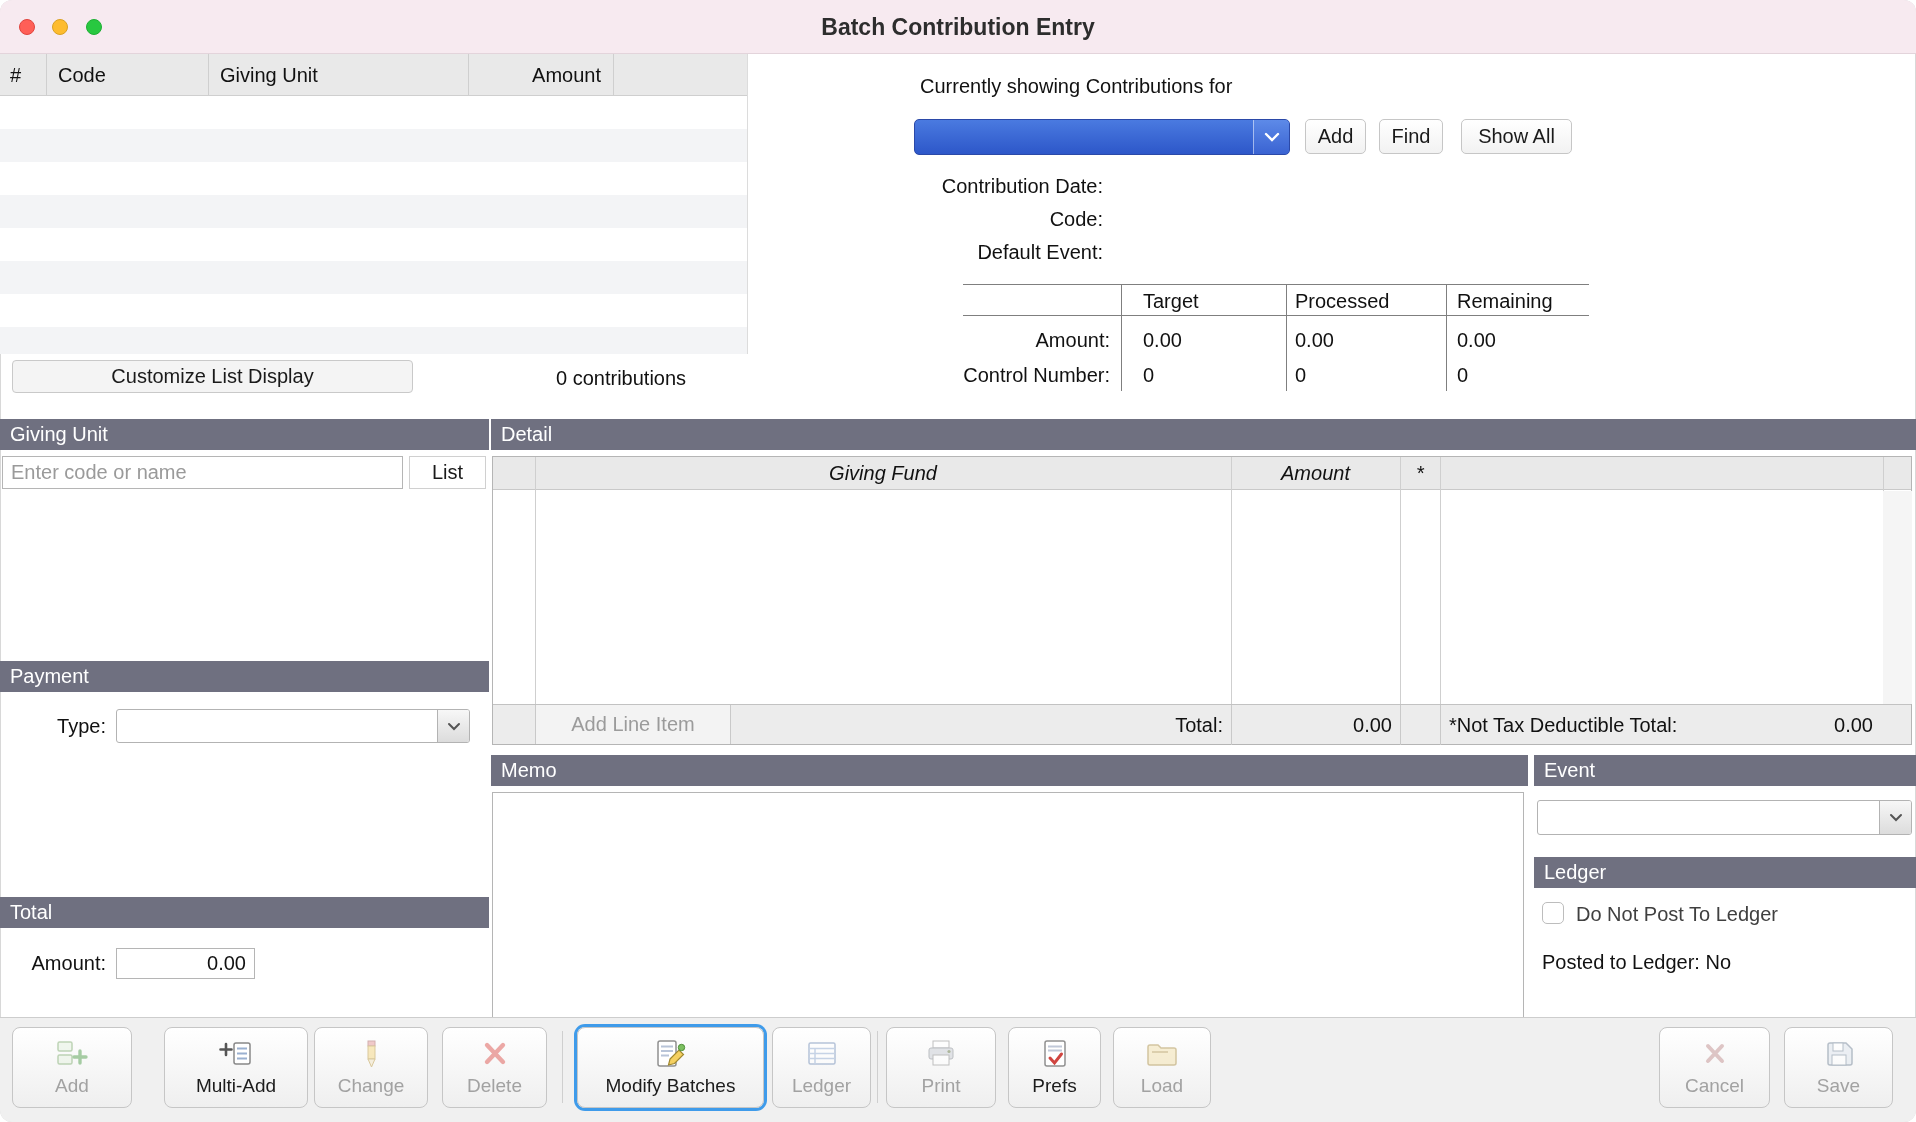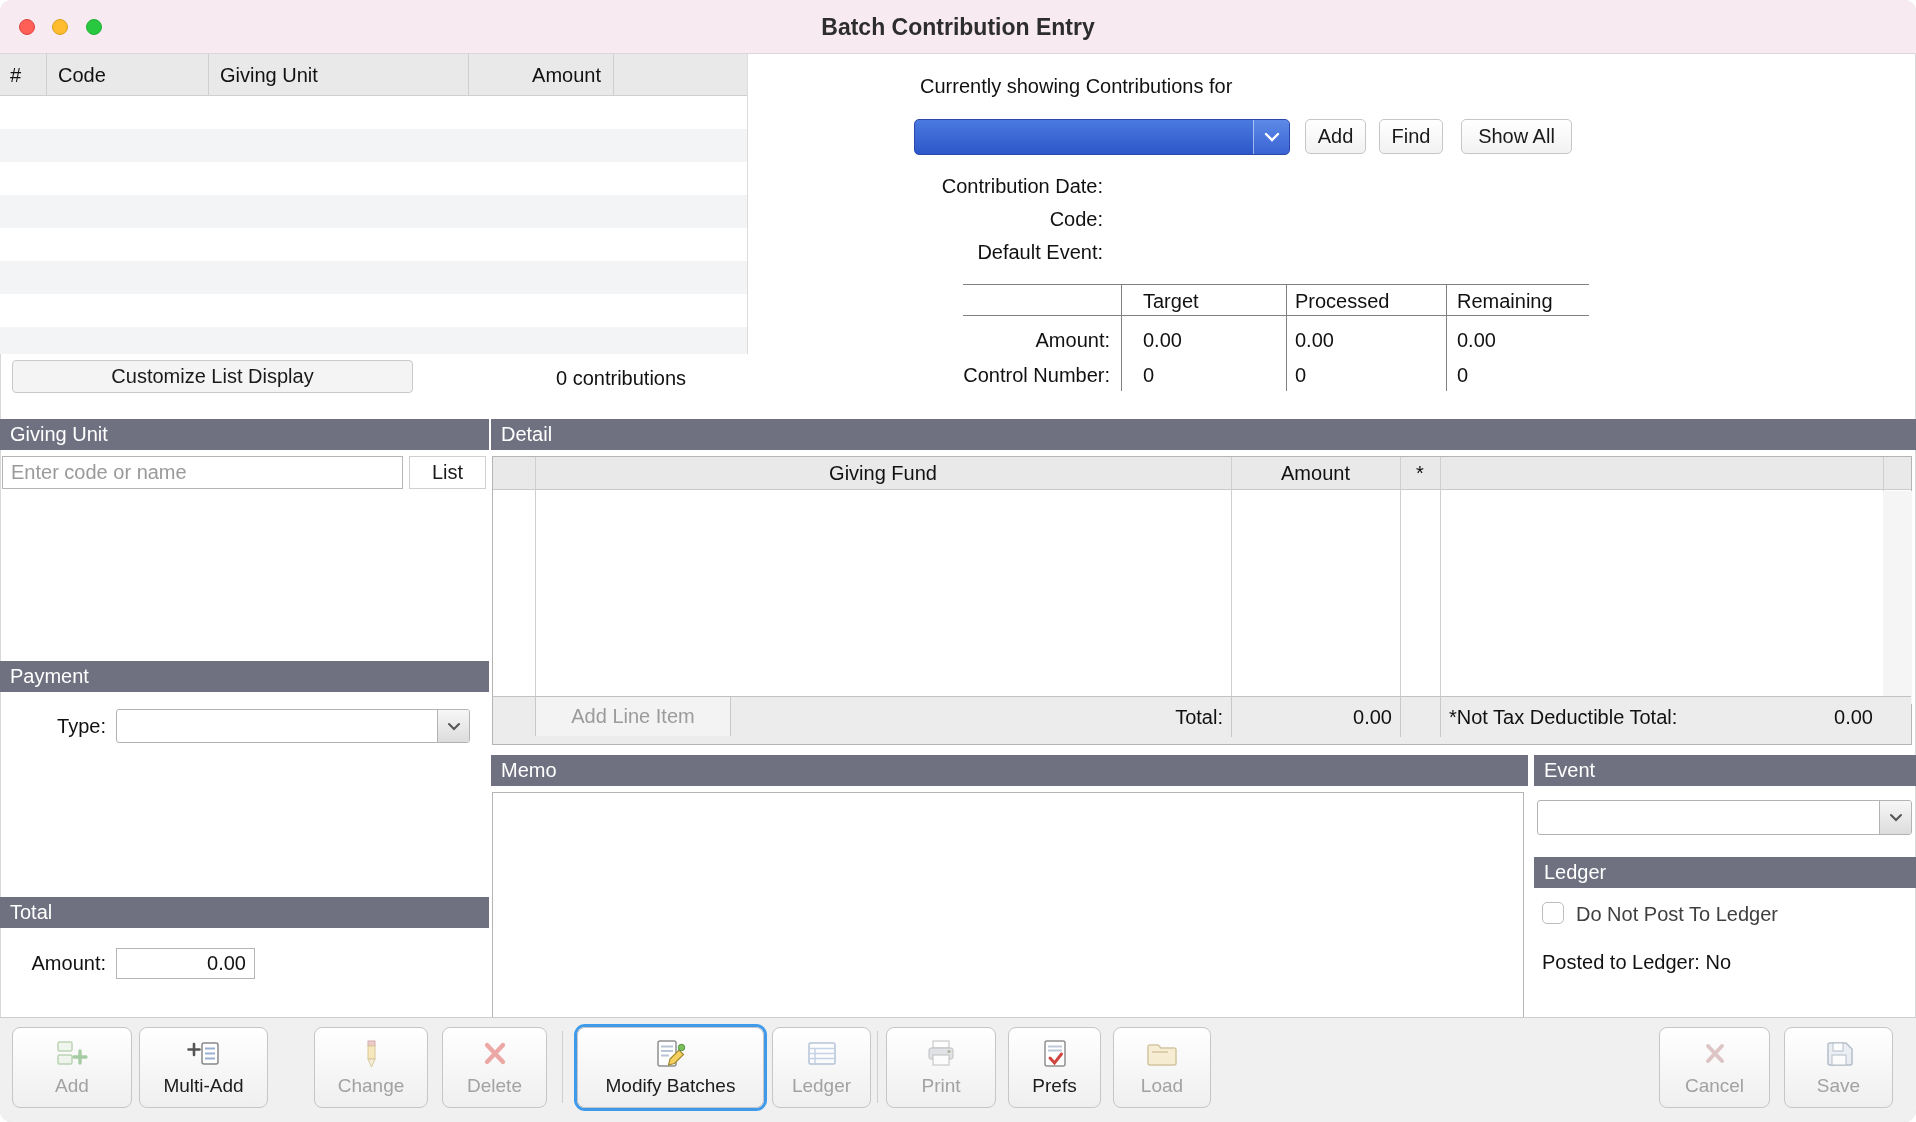--- a/index.html
+++ b/index.html
@@ -58,23 +58,23 @@
   .ginput{position:absolute;border:1px solid #b5b5b5;font-size:20px;font-family:inherit;padding:0 8px;color:#111;}
   .ginput::placeholder{color:#9a9a9a;}
   .listbtn{position:absolute;background:#ffffff;border:1px solid #d0d0d0;font-size:20px;color:#1a1a1a;font-family:inherit;}
 
   
   .amtinput{position:absolute;border:1px solid #b5b5b5;font-size:20px;font-family:inherit;text-align:right;padding:0 8px;color:#111;}
 
   
   .dtable{position:absolute;left:492px;top:456px;width:1420px;height:289px;border:1px solid #b5b5b5;background:#fff;}
   .dthead{position:absolute;left:0;top:0;right:0;height:33px;background:#e9e9e9;border-bottom:1px solid #c9c9c9;}
-  .dth{position:absolute;top:0;height:31px;line-height:33px;text-align:center;font-size:20px;color:#111;}
+  .dth{position:absolute;top:0;height:31px;line-height:33px;text-align:center;font-size:20px;color:#111;font-style:italic;}
   .dsep{position:absolute;top:0;width:1px;height:247px;background:#cfcfcf;}
-  .dtfoot{position:absolute;left:0;bottom:0;right:0;height:48px;background:#ececec;border-top:1px solid #c2c2c2;}
+  .dtfoot{position:absolute;left:0;bottom:0;right:0;height:40px;background:#ececec;border-top:1px solid #c2c2c2;}
   .fsep{position:absolute;top:0;width:1px;height:40px;background:#c9c9c9;}
   .flbl{position:absolute;top:0;height:40px;line-height:40px;font-size:20px;color:#111;white-space:nowrap;}
   .addline{position:absolute;left:42px;top:0;width:196px;height:39px;background:#f3f3f3;border:0;border-left:1px solid #c9c9c9;
            border-right:1px solid #c9c9c9;color:#9b9b9b;font-size:20px;font-family:inherit;}
   .scrollstrip{position:absolute;left:1390px;top:34px;width:29px;height:213px;background:#f5f5f5;}
 
   .memoarea{position:absolute;left:492px;top:792px;width:1032px;height:241px;border:1px solid #b5b5b5;resize:none;
             font-family:inherit;font-size:20px;padding:6px;color:#111;}
 
   .checkbox{position:absolute;width:22px;height:22px;border:1.5px solid #bdbdbd;border-radius:5px;background:#fff;}
@@ -225,21 +225,21 @@
       <span>
         <svg width="36" height="32" viewBox="0 0 36 32">
           <rect x="4" y="4" width="14" height="9" rx="1.5" fill="#e7f2e2" stroke="#8cb47e" stroke-width="1.5"></rect>
           <rect x="4" y="17" width="14" height="9" rx="1.5" fill="#e7f2e2" stroke="#8cb47e" stroke-width="1.5"></rect>
           <path d="M26 13v12M20 19h12" stroke="#63a85e" stroke-width="3.4" stroke-linecap="round"></path>
         </svg>
       </span>
       <span class="tlab">Add</span>
     </button>
 
-    <button class="tb-btn" style="left:139px;width:129px">
+    <button class="tb-btn" style="left:164px;width:144px">
       <span>
         <svg width="36" height="32" viewBox="0 0 36 32">
           <path d="M8 6v11M2.5 11.5h11" stroke="#555" stroke-width="2.6" stroke-linecap="round"></path>
           <rect x="16" y="5" width="16" height="21" rx="2" fill="#fff" stroke="#888" stroke-width="1.5"></rect>
           <path d="M19 10.5h10M19 15.5h10M19 20.5h10" stroke="#9ab0d0" stroke-width="2"></path>
         </svg>
       </span>
       <span class="tlab">Multi-Add</span>
     </button>
 

